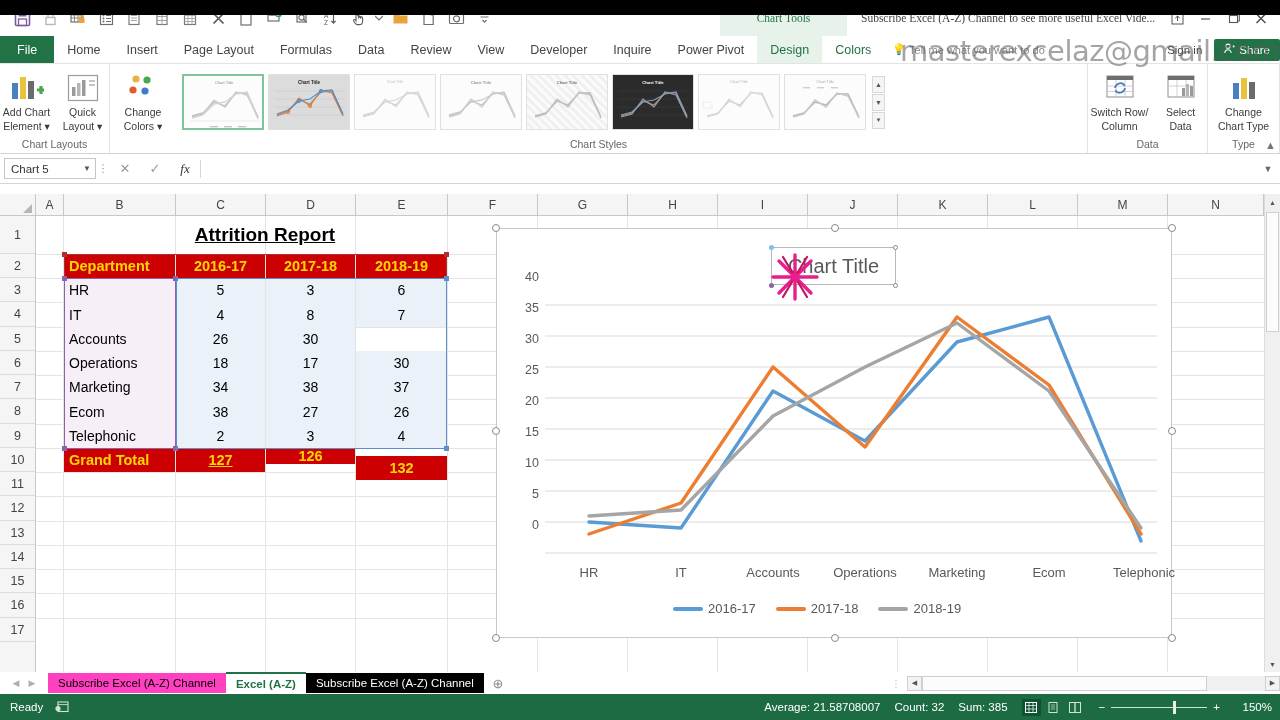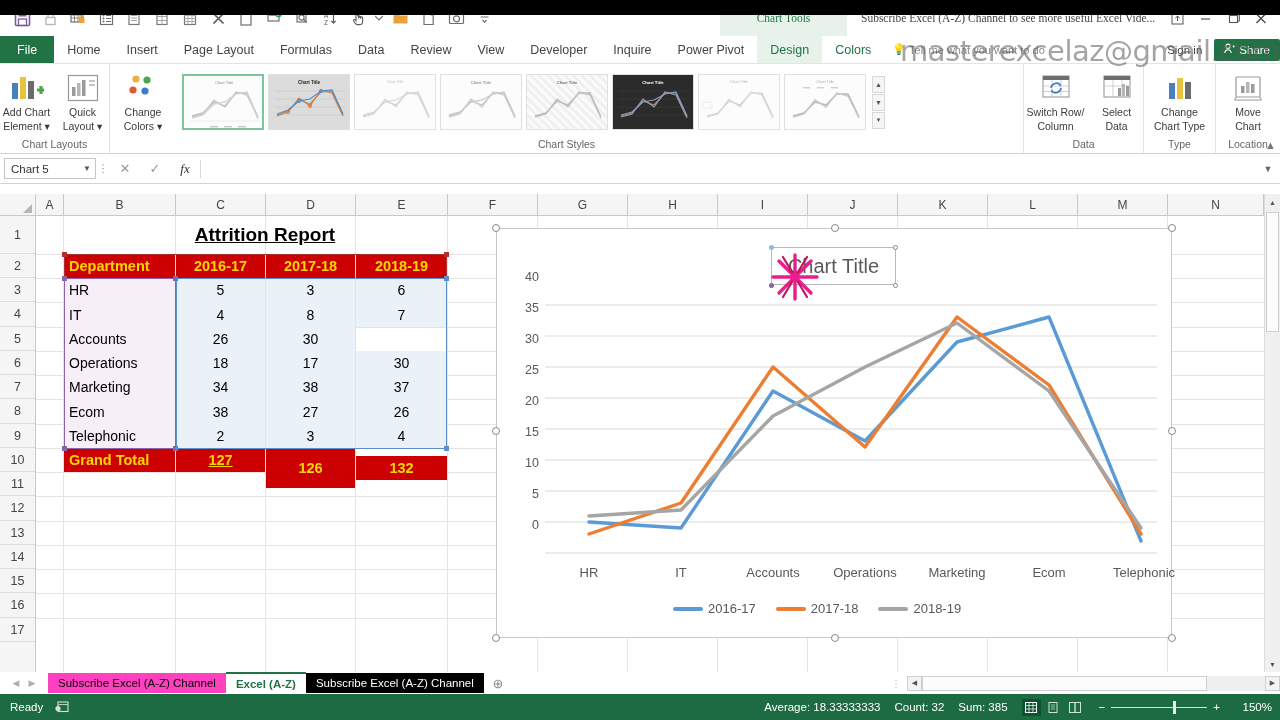--- a/index.html
+++ b/index.html
@@ -576,38 +576,20 @@
                 <rect x="21" y="9" width="6" height="17" fill="#6b6b6b"></rect>
               </svg>
           </div>
           <span>Change</span>
           <span>Chart Type</span>
         </div>
       </div>
       <div class="rgroup-label">Type</div>
     </div>
 
-    <div class="rgroup" style="width:64px; border-right:none">
-      <div class="rgroup-body">
-        <div class="rbtn">
-          <div class="ico">
-            <svg width="32" height="30" viewBox="0 0 32 30">
-                <rect x="4" y="4" width="24" height="20" rx="1" fill="none" stroke="#9a9a9a" stroke-width="1.2"></rect>
-                <rect x="9" y="13" width="3.5" height="7" fill="#9a9a9a"></rect>
-                <rect x="14" y="9" width="3.5" height="11" fill="#b5b5b5"></rect>
-                <rect x="19" y="11" width="3.5" height="9" fill="#9a9a9a"></rect>
-                <path d="M4 24l-1.5 3h27L28 24" fill="none" stroke="#9a9a9a" stroke-width="1"></path>
-              </svg>
-          </div>
-          <span>Move</span>
-          <span>Chart</span>
-        </div>
-      </div>
-      <div class="rgroup-label">Location</div>
-    </div>
 
     <div class="ribbon-collapse">▲</div>
   </div>
 
   <div class="fbar">
     <div class="namebox">
       <span>Chart 5</span>
       <span class="car">▼</span>
     </div>
     <div class="fb-grip">⋮</div>
@@ -729,21 +711,21 @@
       <div class="cell num-cell ctr" style="left:230px; top:183px; width:89px; height:25px;">27</div>
       <div class="cell num-cell ctr" style="left:320px; top:183px; width:91px; height:25px;">26</div>
 
       <div class="cell dept-cell" style="left:28px; top:208px; width:111px; height:24px;">Telephonic</div>
       <div class="cell num-cell ctr" style="left:140px; top:208px; width:89px; height:24px;">2</div>
       <div class="cell num-cell ctr" style="left:230px; top:208px; width:89px; height:24px;">3</div>
       <div class="cell num-cell ctr" style="left:320px; top:208px; width:91px; height:24px;">4</div>
 
       <div class="cell tot-cell" style="left:28px; top:232px; width:111px; height:24px;">Grand Total</div>
       <div class="cell tot-cell ctr" style="left:140px; top:232px; width:89px; height:24px;text-decoration:underline;">127</div>
-      <div class="cell tot-cell ctr" style="left:230px; top:232px; width:89px; height:40px;">126</div>
+      <div class="cell tot-cell ctr" style="left:230px; top:232px; width:89px; height:16px;">126</div>
       <div class="cell tot-cell ctr" style="left:320px; top:240px; width:91px; height:24px;">132</div>
 
       <div class="selbox3" style="left:28px; top:38px; width:383px; height:25px;">
         <div class="hd" style="left:-3px; top:-3px"></div>
           <div class="hd" style="right:-3px; top:-3px"></div>
         <div class="hd" style="left:-3px; bottom:-3px"></div>
           <div class="hd" style="right:-3px; bottom:-3px"></div>
       </div>
       <div class="selbox" style="left:28px; top:62px; width:112px; height:171px;">
         <div class="hd" style="left:-3px; top:-3px"></div>
@@ -876,21 +858,21 @@
       <span>Ready</span>
       <span>
         <svg width="14" height="13" viewBox="0 0 14 13">
             <rect x="3" y="2" width="10" height="9.5" fill="none" stroke="#cfe3d7" stroke-width="1.1"></rect>
             <path d="M3 4.6h10" stroke="#cfe3d7" stroke-width=".9"></path>
             <circle cx="3" cy="8.5" r="2.6" fill="#cfe3d7"></circle>
           </svg>
       </span>
     </div>
     <div class="sb-right">
-      <span class="sb-stat">Average: 18.33333333</span>
+      <span class="sb-stat">Average: 21.58708007</span>
       <span class="sb-stat">Count: 32</span>
       <span class="sb-stat">Sum: 385</span>
       <span style="display:flex; gap:3px">
         <span class="vbtn on">
           <svg width="12" height="11" viewBox="0 0 12 11">
               <rect x="0.5" y="0.5" width="11" height="10" fill="none" stroke="#fff" stroke-width="1"></rect>
               <path d="M0.5 3.5h11M0.5 7h11M4 0.5v10M8 0.5v10" stroke="#fff" stroke-width=".7"></path>
             </svg>
         </span>
         <span class="vbtn">

